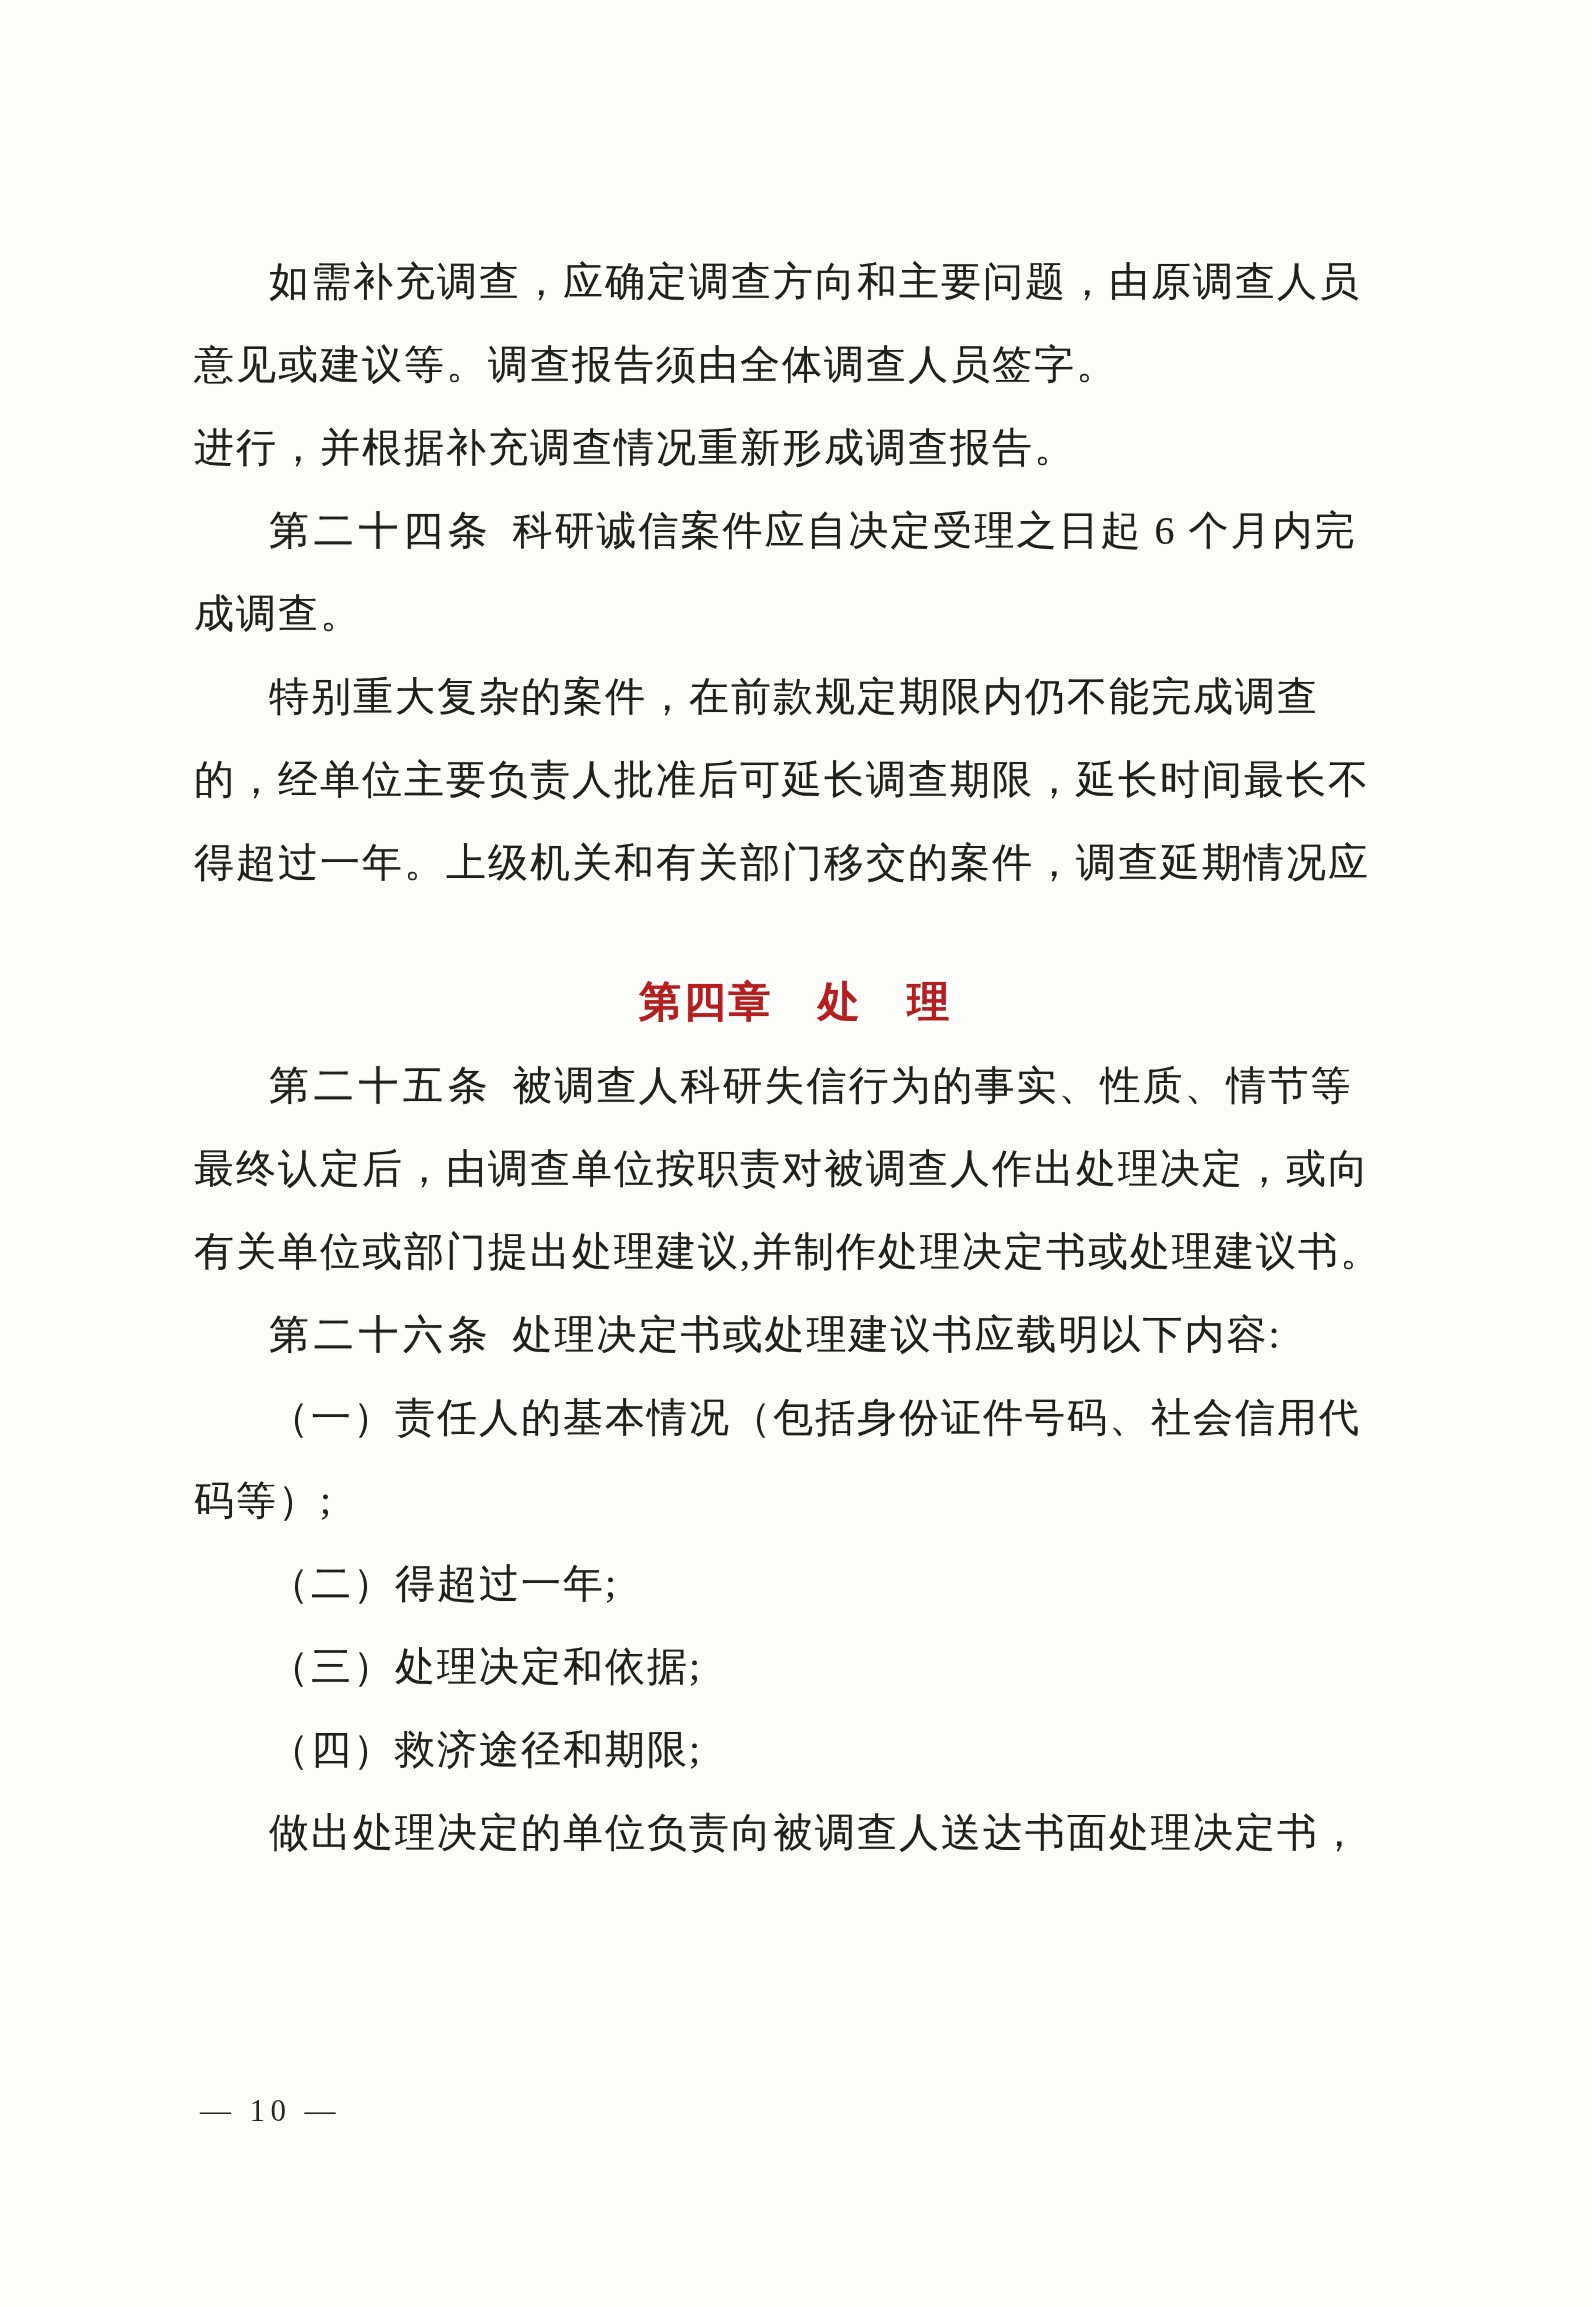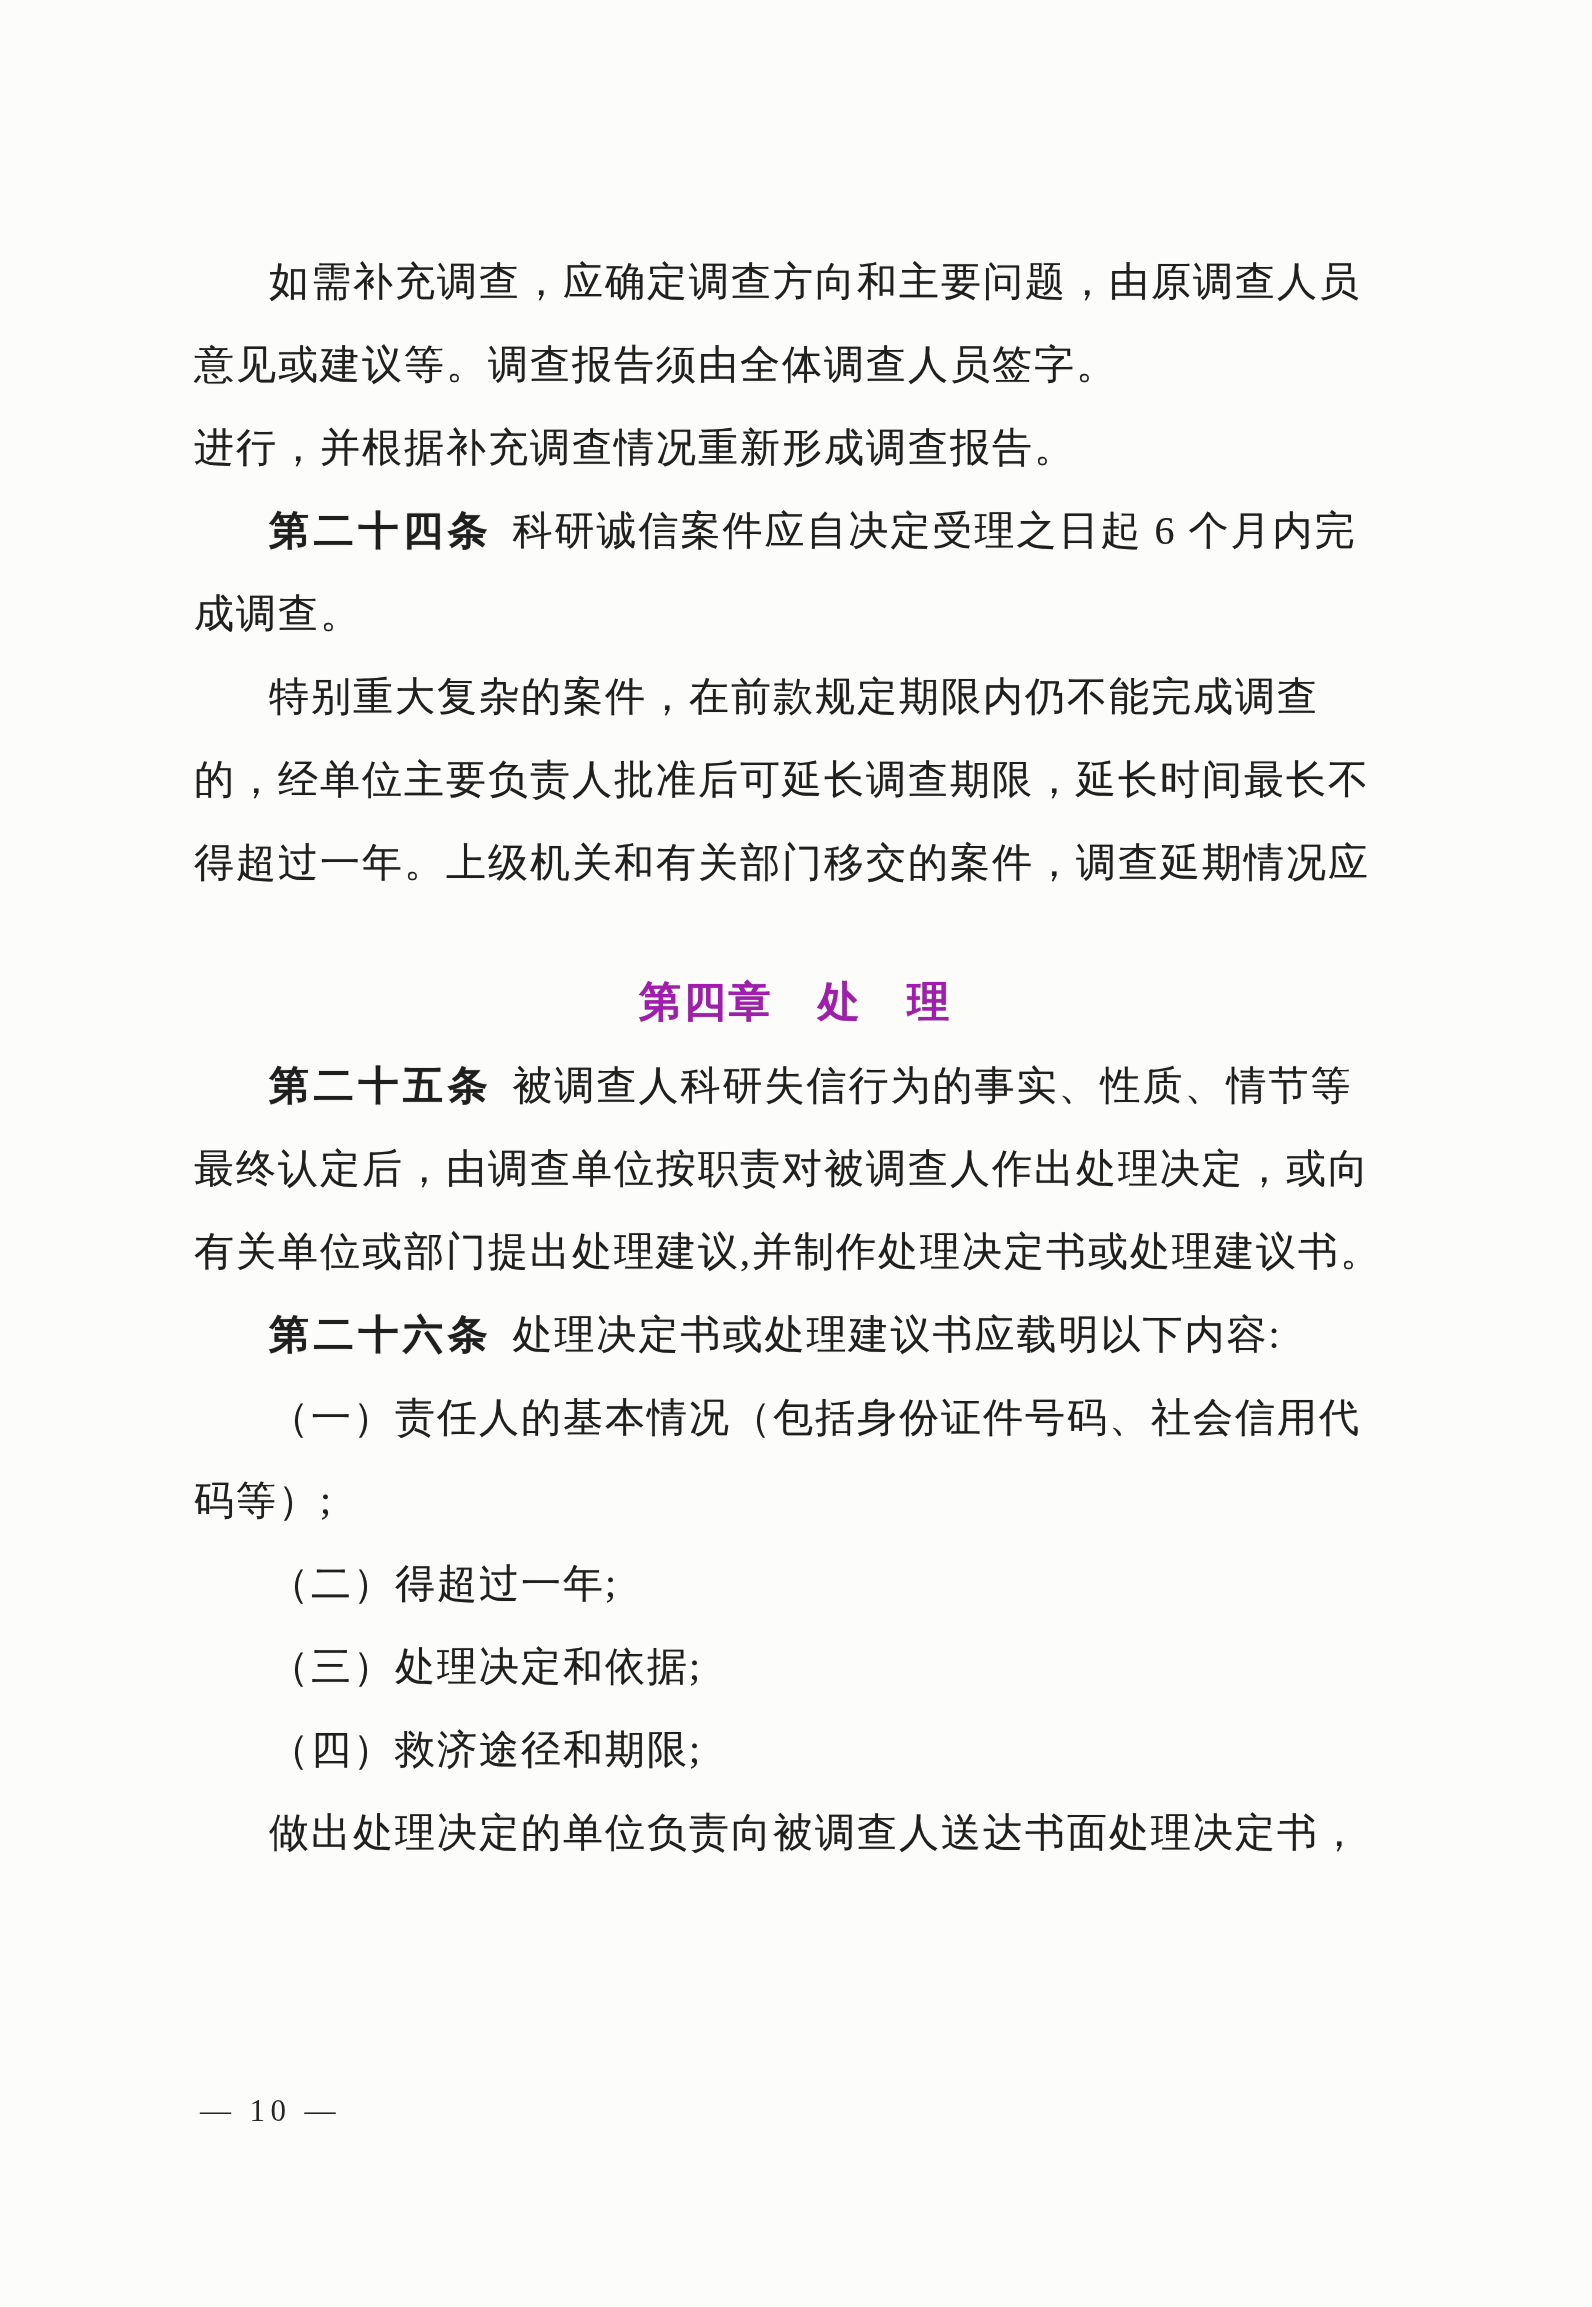--- a/index.html
+++ b/index.html
@@ -19,34 +19,34 @@
   }
   .line {
     font-size: 40px;
     line-height: 83px;
     letter-spacing: 2px;
     white-space: nowrap;
     text-shadow: 0 0 0.7px rgba(25,25,25,.45);
   }
   .line.indent { padding-left: 75px; }
   .b:not(:empty) {
-    font-weight: 700;
+    font-weight: 400;
     letter-spacing: 4.7px;
     margin-right: 20px;
     text-shadow: 0 0 1px rgba(10,10,10,.6);
   }
   .chapter {
     margin: 57px 0 0 0;
     font-size: 42px;
     line-height: 83px;
     font-weight: 700;
     text-align: center;
     letter-spacing: 2.7px;
     text-shadow: 0 0 1px rgba(10,10,10,.6);
-    color: #a21caf;
+    color: #b91c1c;
   }
   .pagenum {
     position: absolute;
     left: 200px; top: 2068px;
     font-size: 31px;
     line-height: 35px;
     letter-spacing: 5.4px;
     color: #262626;
     white-space: nowrap;
     margin-top: 25px;

